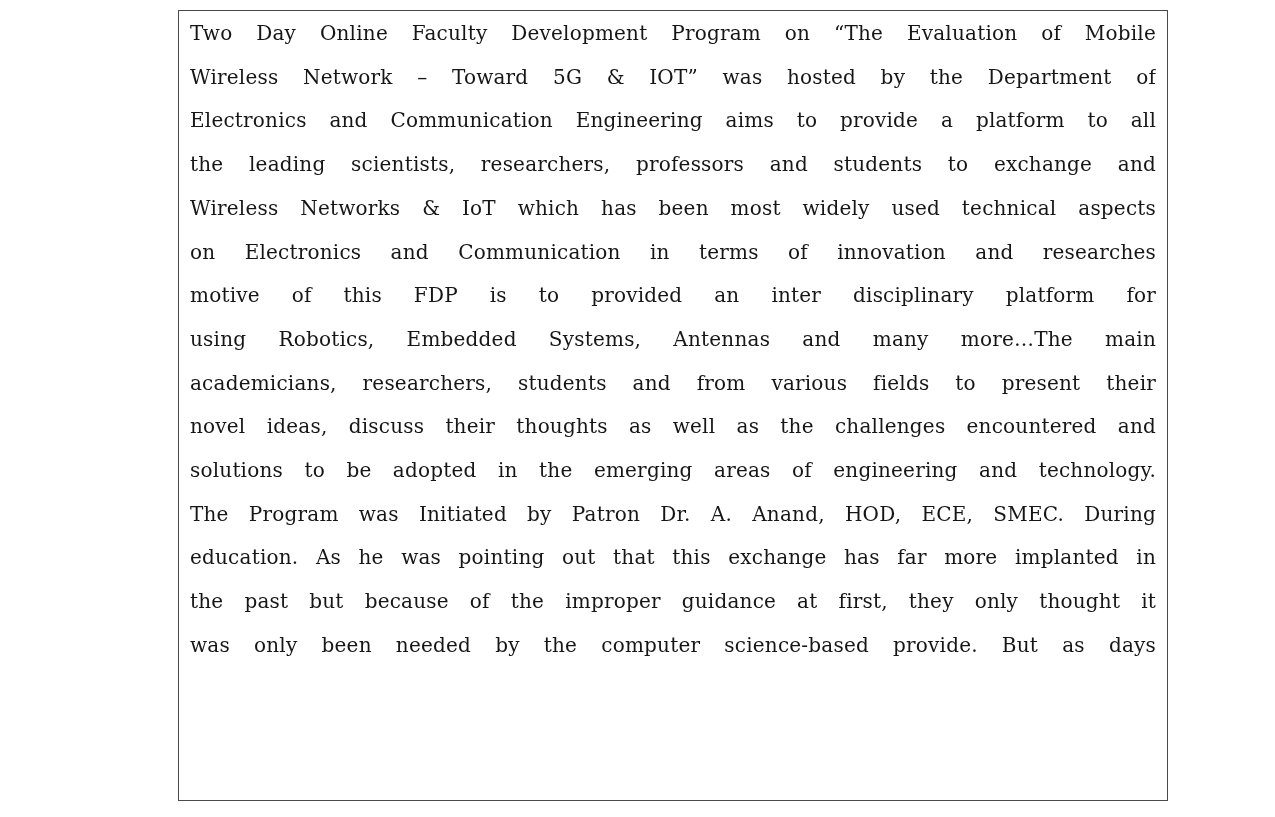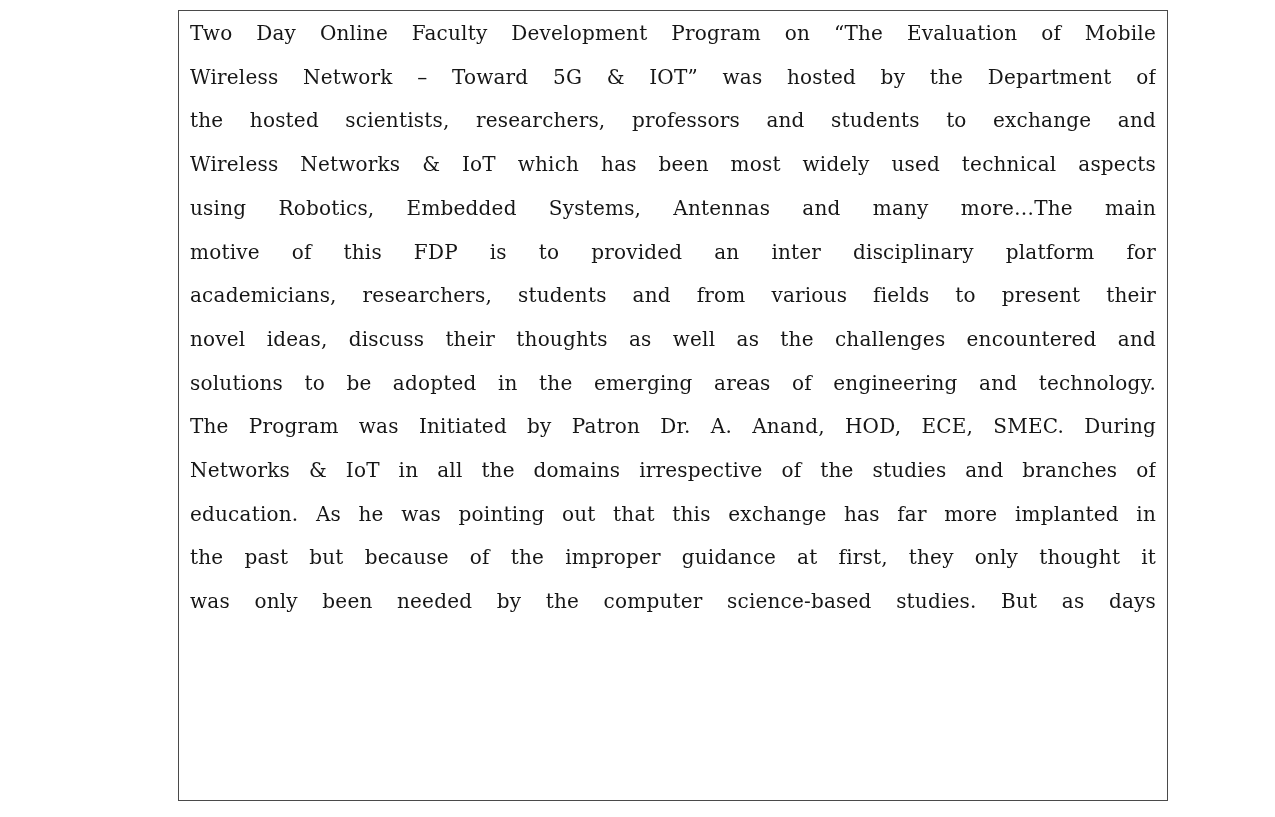--- a/index.html
+++ b/index.html
@@ -41,27 +41,28 @@
   }
 </style>
 </head>
 <body>
 
 <div class="page">
   <div class="text-box">
     <div class="paragraph">
         <div class="line">Two Day Online Faculty Development Program on “The Evaluation of Mobile</div>
         <div class="line">Wireless Network – Toward 5G &amp; IOT” was hosted by the Department of</div>
-        <div class="line">the hosted scientists, researchers, professors and students to exchange and</div>
+        <div class="line">Electronics and Communication Engineering aims to provide a platform to all</div>
+        <div class="line">the leading scientists, researchers, professors and students to exchange and</div>
         <div class="line">Wireless Networks &amp; IoT which has been most widely used technical aspects</div>
+        <div class="line">on Electronics and Communication in terms of innovation and researches</div>
+        <div class="line">motive of this FDP is to provided an inter disciplinary platform for</div>
         <div class="line">using Robotics, Embedded Systems, Antennas and many more…The main</div>
-        <div class="line">motive of this FDP is to provided an inter disciplinary platform for</div>
         <div class="line">academicians, researchers, students and  from various fields to present their</div>
         <div class="line">novel ideas, discuss their thoughts as well as the challenges encountered and</div>
         <div class="line">solutions to be adopted in the emerging areas of engineering and technology.</div>
         <div class="line">The Program was Initiated by Patron Dr. A. Anand, HOD, ECE, SMEC. During</div>
-        <div class="line">Networks &amp; IoT in all the domains irrespective of the studies and branches of</div>
         <div class="line">education. As he was pointing out that this exchange has far more implanted in</div>
         <div class="line">the past but because of the improper guidance at first, they only thought it</div>
-        <div class="line">was only been needed by the computer science-based studies. But as days</div>
+        <div class="line">was only been needed by the computer science-based provide. But as days</div>
       </div>
   </div>
 </div>
 
 </body></html>

